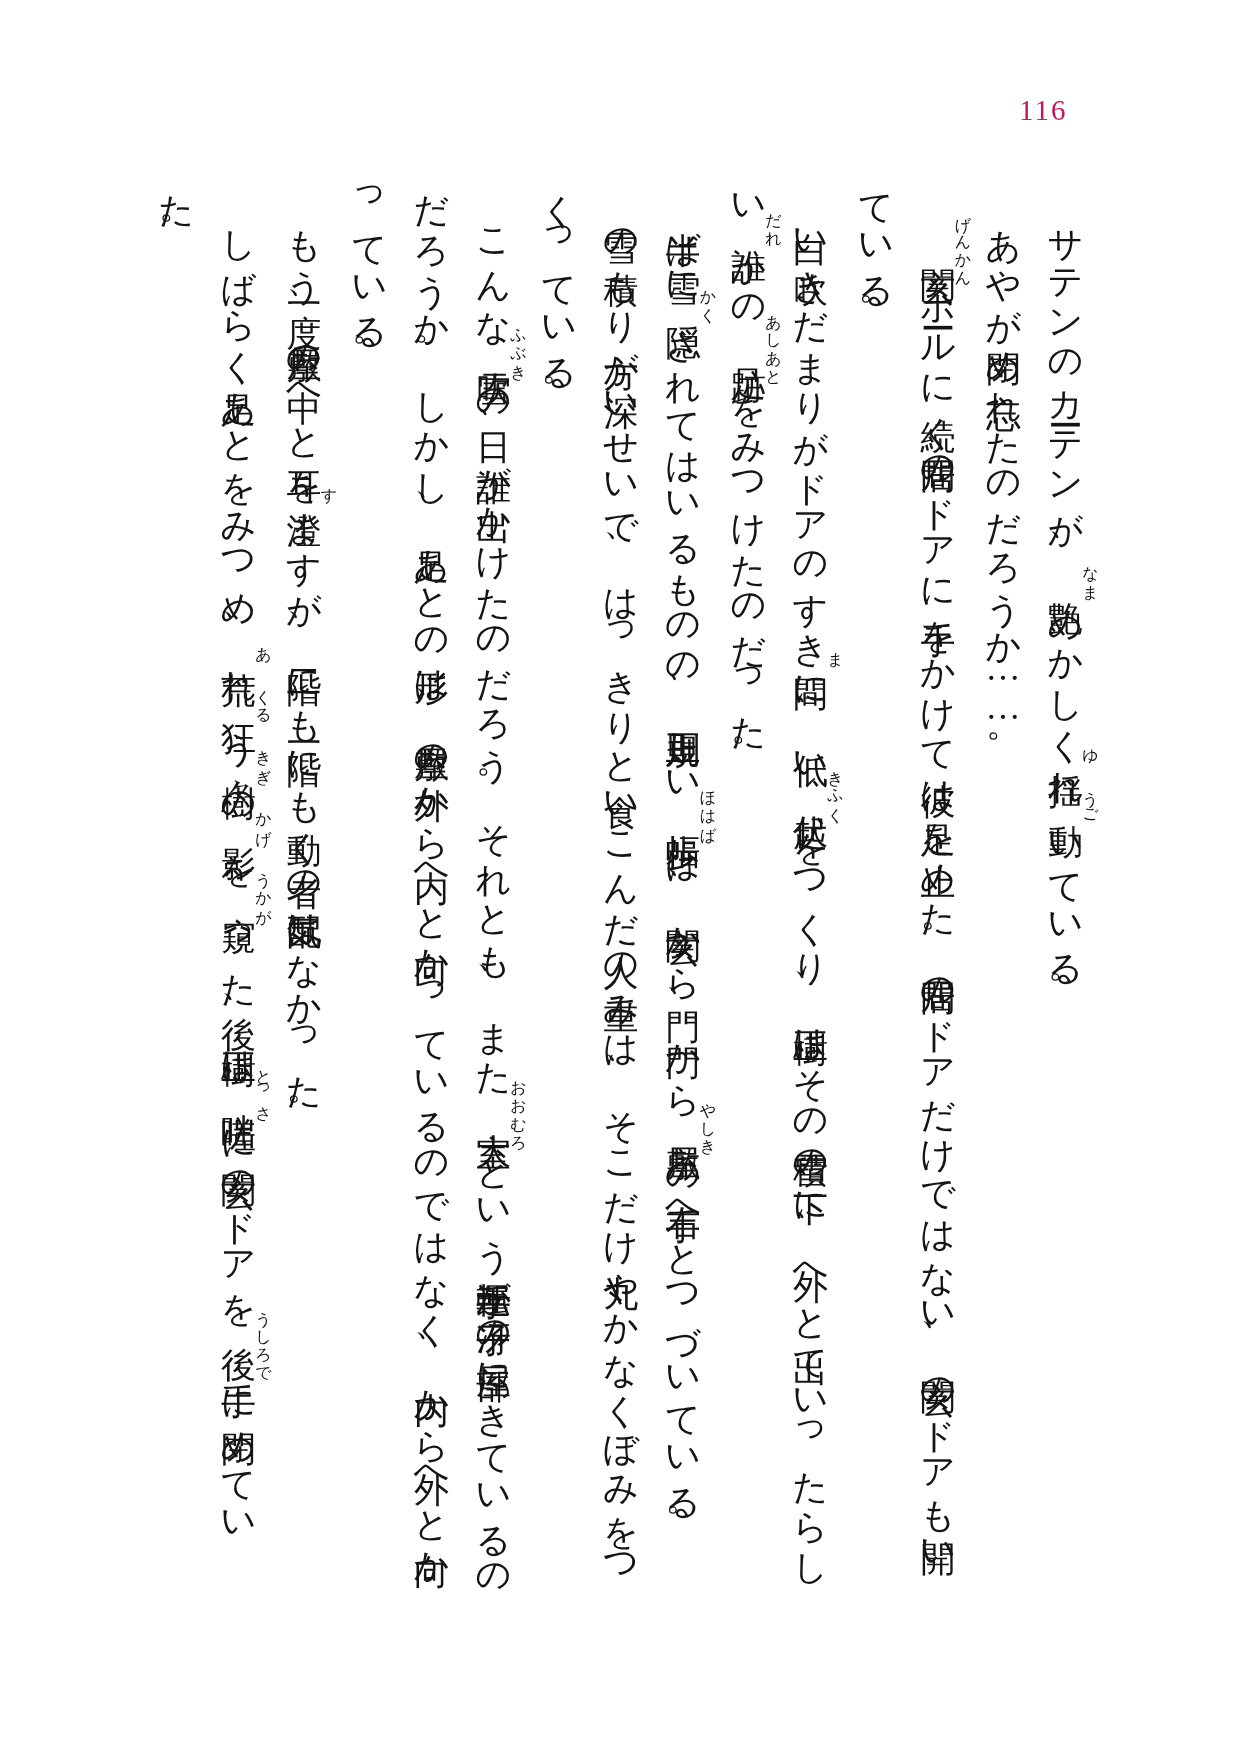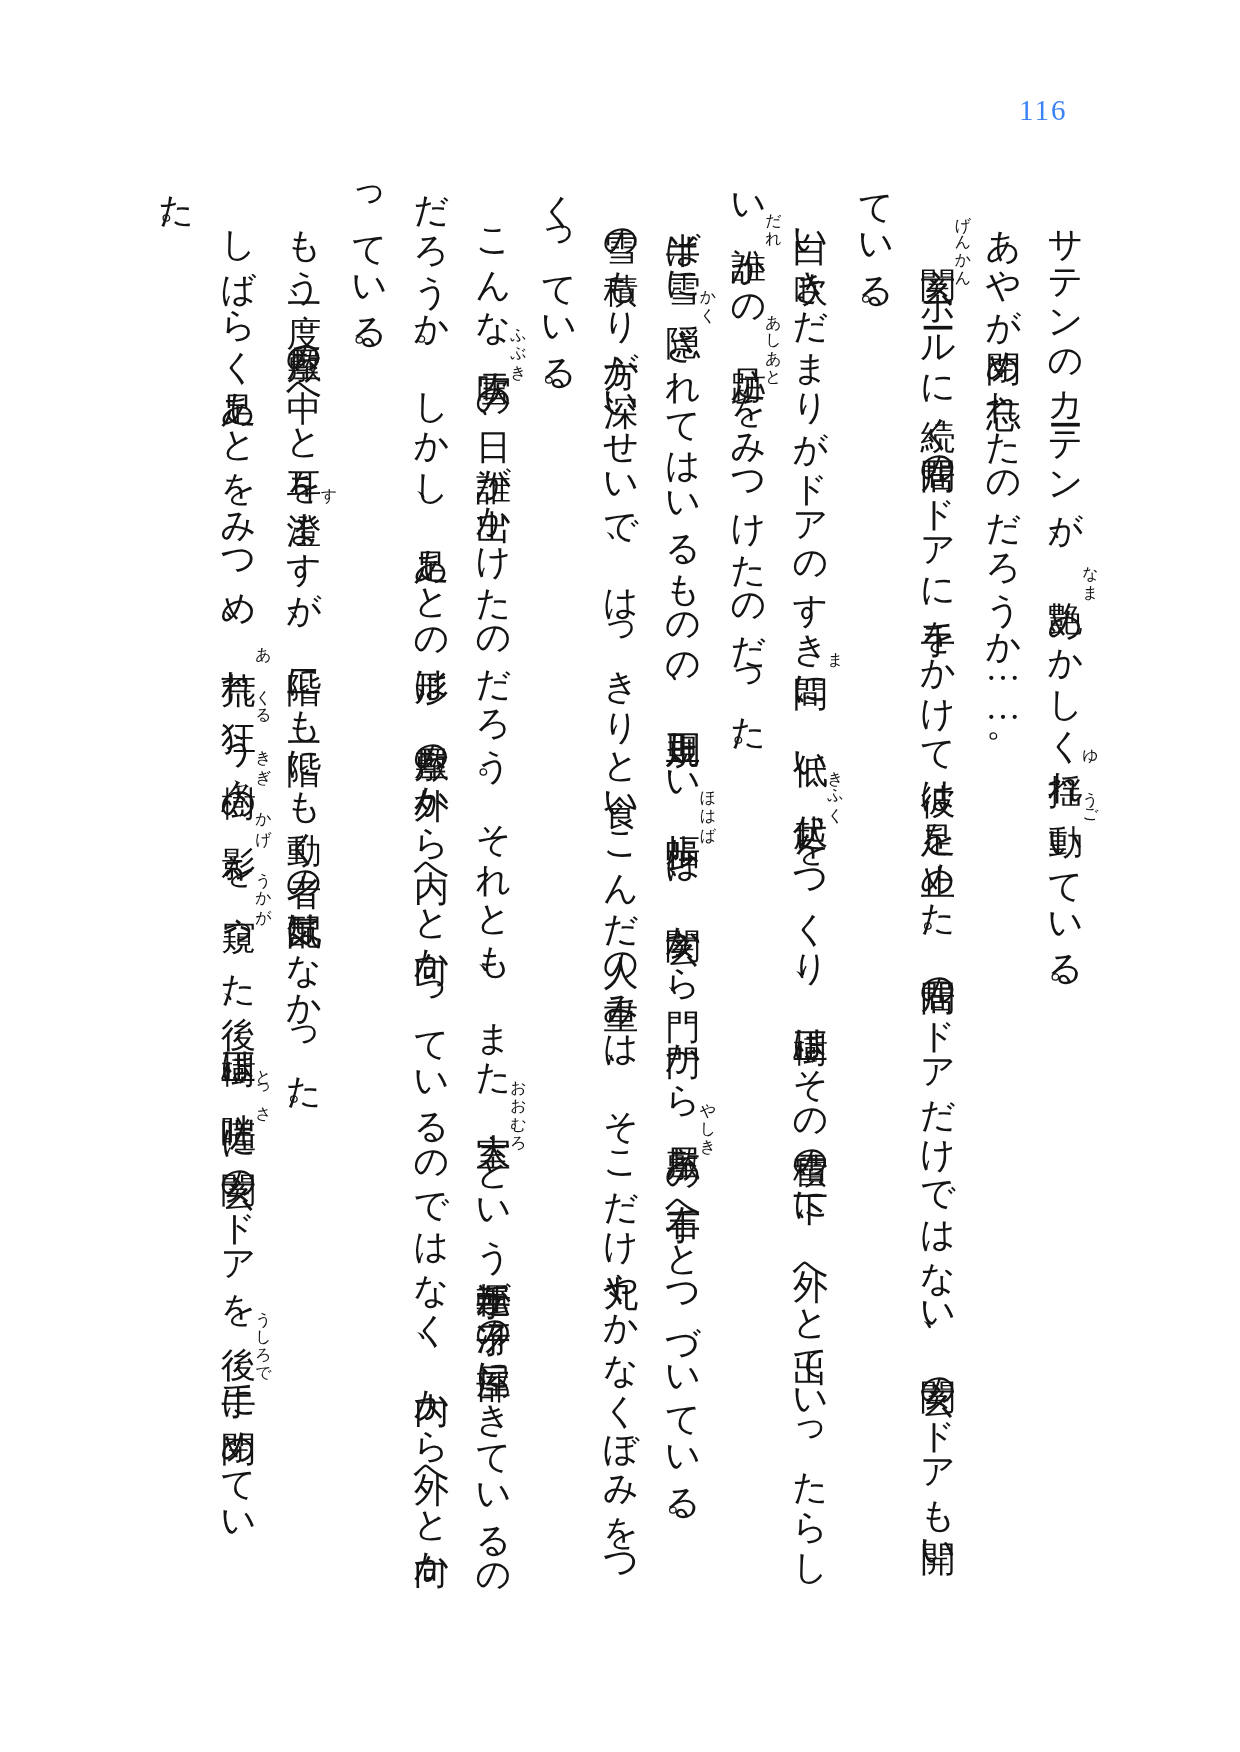--- a/index.html
+++ b/index.html
@@ -14,21 +14,21 @@
     background: #ffffff;
     overflow: hidden;
     font-family: "Liberation Serif", "DejaVu Serif", serif;
   }
   .page-number {
     position: absolute;
     top: 96px;
     left: 1019px;
     font-size: 29px;
     line-height: 1;
-    color: #3b82f6;
+    color: #be185d;
     letter-spacing: 2px;
     font-family: "Liberation Serif", "DejaVu Serif", serif;
   }
   .text-block {
     position: absolute;
     top: 170px;
     right: 141px;
     width: 992px;
     height: 1420px;
     writing-mode: vertical-rl;

